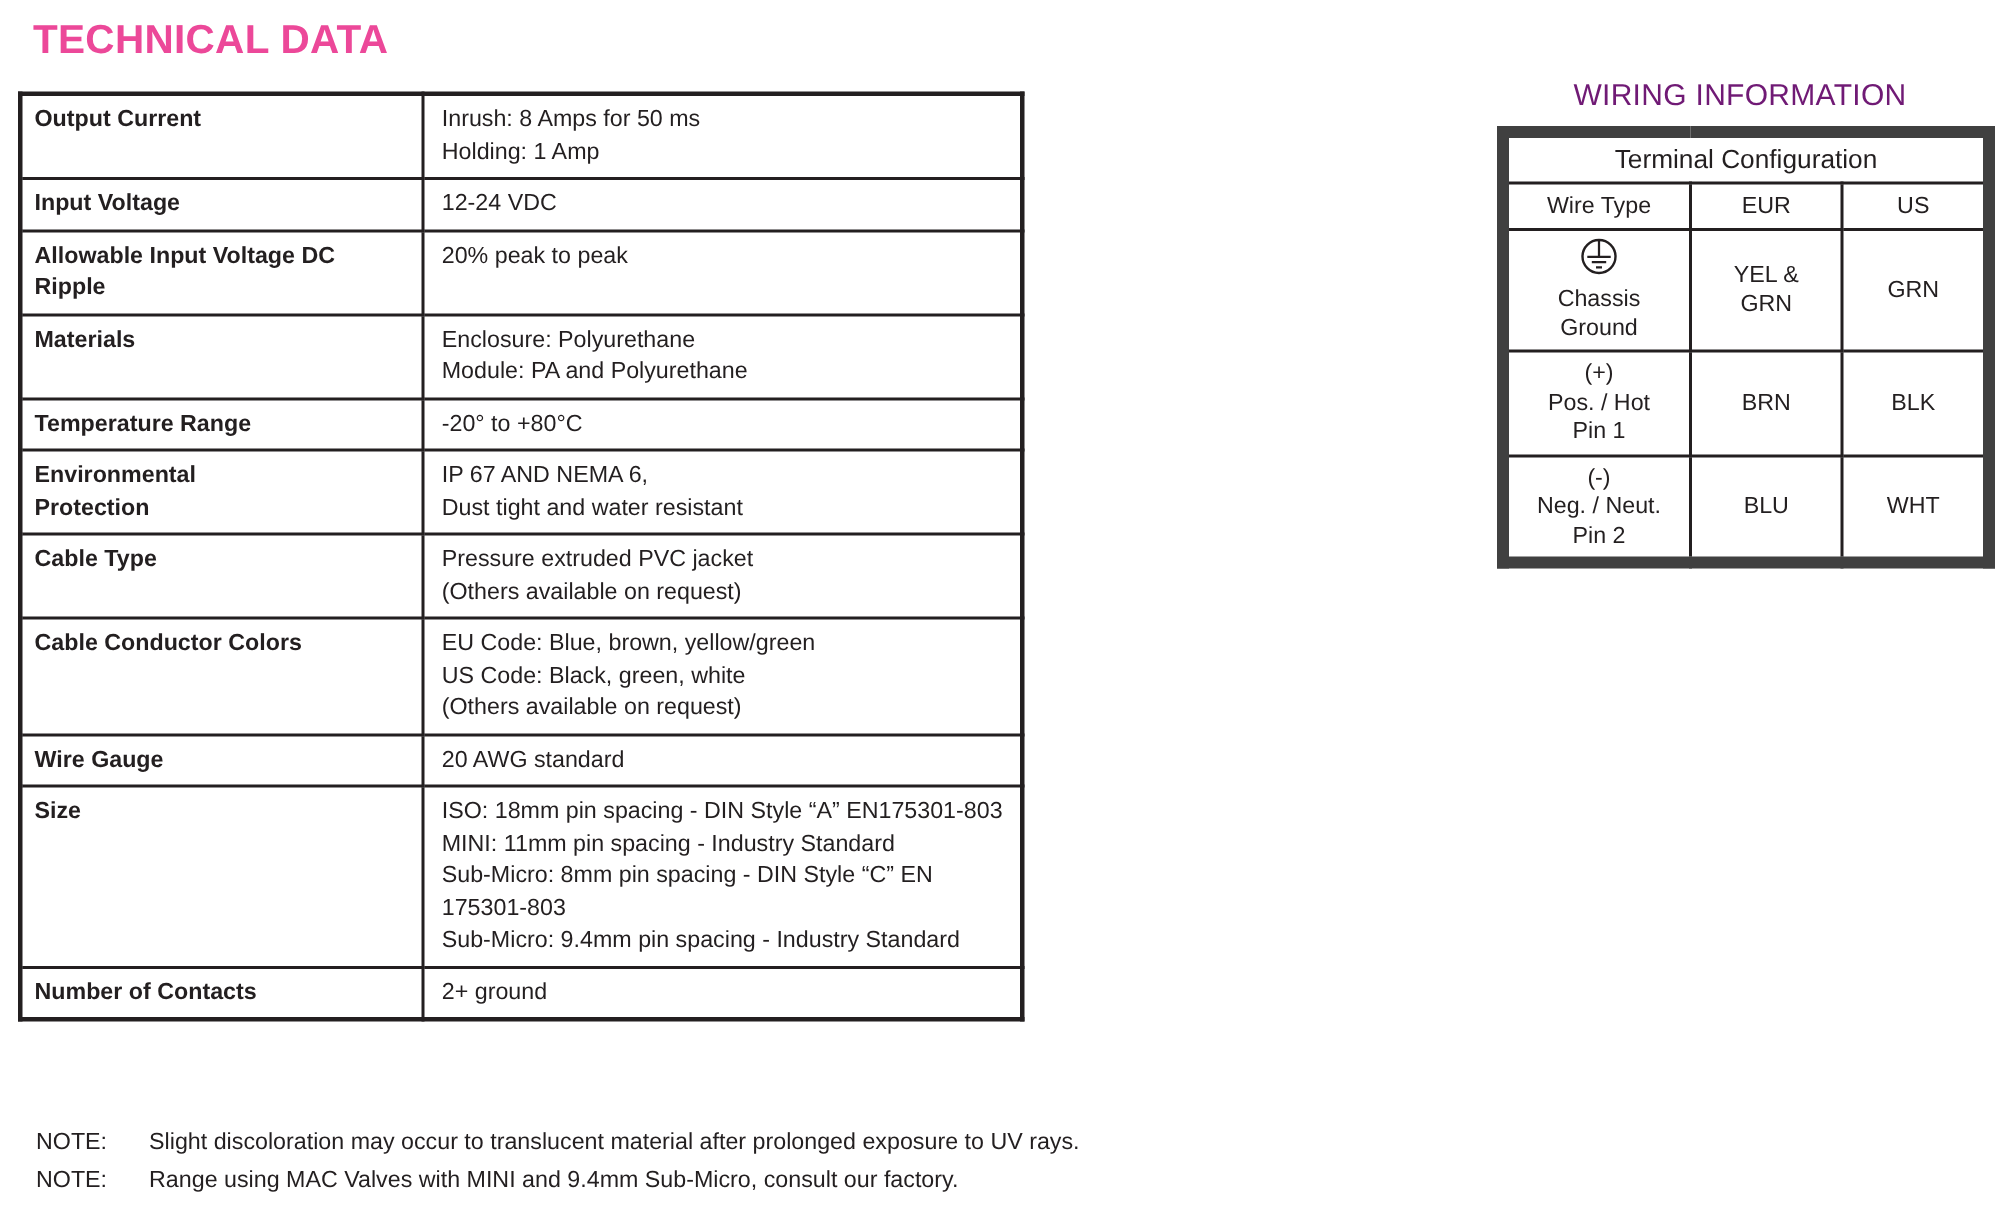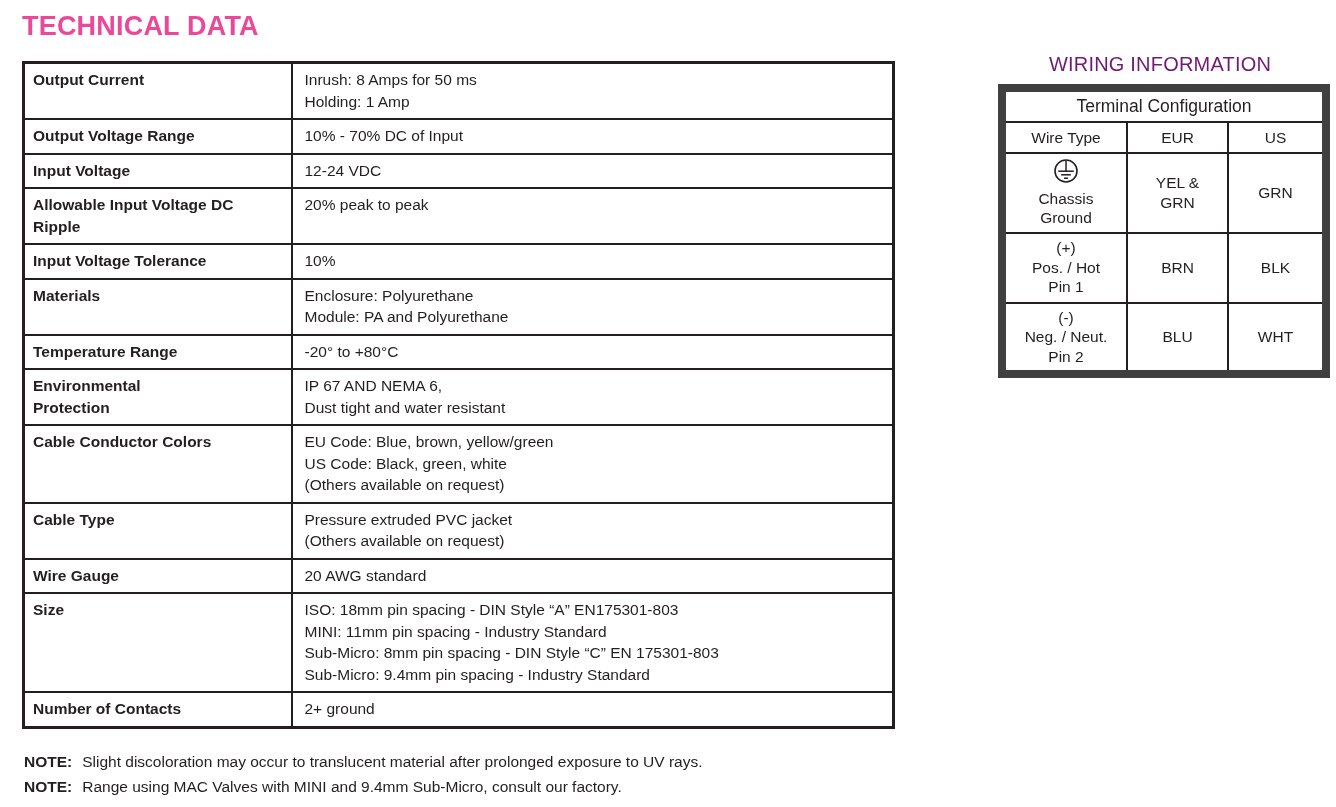--- a/index.html
+++ b/index.html
@@ -14,22 +14,22 @@
   .pre { white-space: pre-line; }
 
   
   .tech-title {
     position: absolute; left: 22px; top: 11px;
     font-size: 27px; font-weight: bold; color: #ec4899;
     letter-spacing: 0.2px;
   }
   table { border-collapse: collapse; }
   .tech-table {
-    position: absolute; left: 22px; top: 61px;
-    width: 873px;
+    position: absolute; left: 12px; top: 61px;
+    width: 671px;
     border: 3px solid #231f20;
     table-layout: fixed;
   }
   .tech-table td {
     border: 2px solid #231f20;
     vertical-align: top;
     font-size: 15.5px;
     line-height: 21.5px;
     padding: 5px 8px 6px 8px;
   }
@@ -38,21 +38,21 @@
     font-weight: bold;
   }
   .tech-table td.spec-value {
     padding-left: 12px;
   }
 
   .notes {
     position: absolute; left: 24px; top: 749px;
     font-size: 15.5px; line-height: 25px;
   }
-  .note-label { display: inline-block; margin-right: 10px; font-weight: bold; }
+  .note-label { display: inline-block; margin-right: 28px; }
 
   
   .wiring-title {
     position: absolute; left: 998px; top: 53px; width: 324px;
     text-align: center;
     font-size: 20px; color: #701a75;
     letter-spacing: 0.2px;
   }
   .wiring-table {
     position: absolute; left: 998px; top: 84px;
@@ -86,60 +86,52 @@
 <div class="tech-title">TECHNICAL DATA</div>
 
 <table class="tech-table">
   <tbody>
     <tr>
       <td class="spec-label pre">Output Current</td>
       <td class="spec-value pre">Inrush: 8 Amps for 50 ms
 Holding: 1 Amp</td>
     </tr>
     <tr>
-      <td class="spec-label pre">Output Voltage Range</td>
-      <td class="spec-value pre">10% - 70% DC of Input</td>
-    </tr>
-    <tr>
       <td class="spec-label pre">Input Voltage</td>
       <td class="spec-value pre">12-24 VDC</td>
     </tr>
     <tr>
       <td class="spec-label pre">Allowable Input Voltage DC
 Ripple</td>
       <td class="spec-value pre">20% peak to peak</td>
-    </tr>
-    <tr>
-      <td class="spec-label pre">Input Voltage Tolerance</td>
-      <td class="spec-value pre">10%</td>
     </tr>
     <tr>
       <td class="spec-label pre">Materials</td>
       <td class="spec-value pre">Enclosure: Polyurethane
 Module: PA and Polyurethane</td>
     </tr>
     <tr>
       <td class="spec-label pre">Temperature Range</td>
       <td class="spec-value pre">-20° to +80°C</td>
     </tr>
     <tr>
       <td class="spec-label pre">Environmental
 Protection</td>
       <td class="spec-value pre">IP 67 AND NEMA 6,
 Dust tight and water resistant</td>
     </tr>
     <tr>
+      <td class="spec-label pre">Cable Type</td>
+      <td class="spec-value pre">Pressure extruded PVC jacket
+(Others available on request)</td>
+    </tr>
+    <tr>
       <td class="spec-label pre">Cable Conductor Colors</td>
       <td class="spec-value pre">EU Code: Blue, brown, yellow/green
 US Code: Black, green, white
-(Others available on request)</td>
-    </tr>
-    <tr>
-      <td class="spec-label pre">Cable Type</td>
-      <td class="spec-value pre">Pressure extruded PVC jacket
 (Others available on request)</td>
     </tr>
     <tr>
       <td class="spec-label pre">Wire Gauge</td>
       <td class="spec-value pre">20 AWG standard</td>
     </tr>
     <tr>
       <td class="spec-label pre">Size</td>
       <td class="spec-value pre">ISO: 18mm pin spacing - DIN Style “A” EN175301-803
 MINI: 11mm pin spacing - Industry Standard

